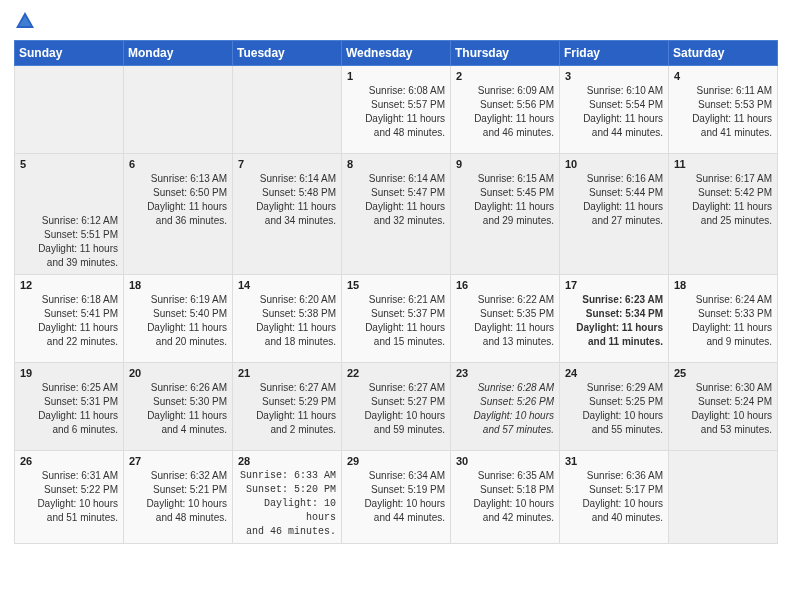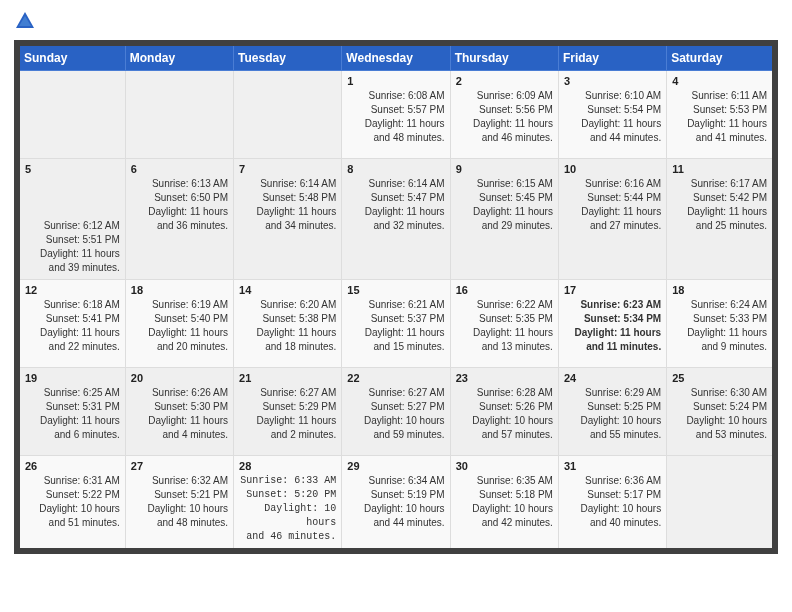--- a/index.html
+++ b/index.html
@@ -47,21 +47,21 @@
       color: #222;
       line-height: 1.1;
     }
     .subtitle {
       font-size: 14px;
       color: #444;
     }
     .calendar {
       width: 100%;
       border-collapse: collapse;
-      border: 6px solid #404040;
+      border: 1px solid #404040;
     }
     .calendar th {
       background: #2962c4;
       color: #fff;
       font-size: 12px;
       font-weight: bold;
       padding: 5px 4px;
       text-align: left;
       border: 1px solid #4a7dd4;
     }
@@ -291,21 +291,21 @@
           </td>
           <td>
             <span class="day-num">22</span>
             <div class="day-info" style="white-space: pre-line;">Sunrise: 6:27 AM
 Sunset: 5:27 PM
 Daylight: 10 hours
 and 59 minutes.</div>
           </td>
           <td>
             <span class="day-num">23</span>
-            <div class="day-info" style="white-space: pre-line;">Sunrise: 6:28 AM
+            <div class="day-info" style="white-space: pre-line; font-style: italic;">Sunrise: 6:28 AM
 Sunset: 5:26 PM
 Daylight: 10 hours
 and 57 minutes.</div>
           </td>
           <td>
             <span class="day-num">24</span>
             <div class="day-info" style="white-space: pre-line;">Sunrise: 6:29 AM
 Sunset: 5:25 PM
 Daylight: 10 hours
 and 55 minutes.</div>

